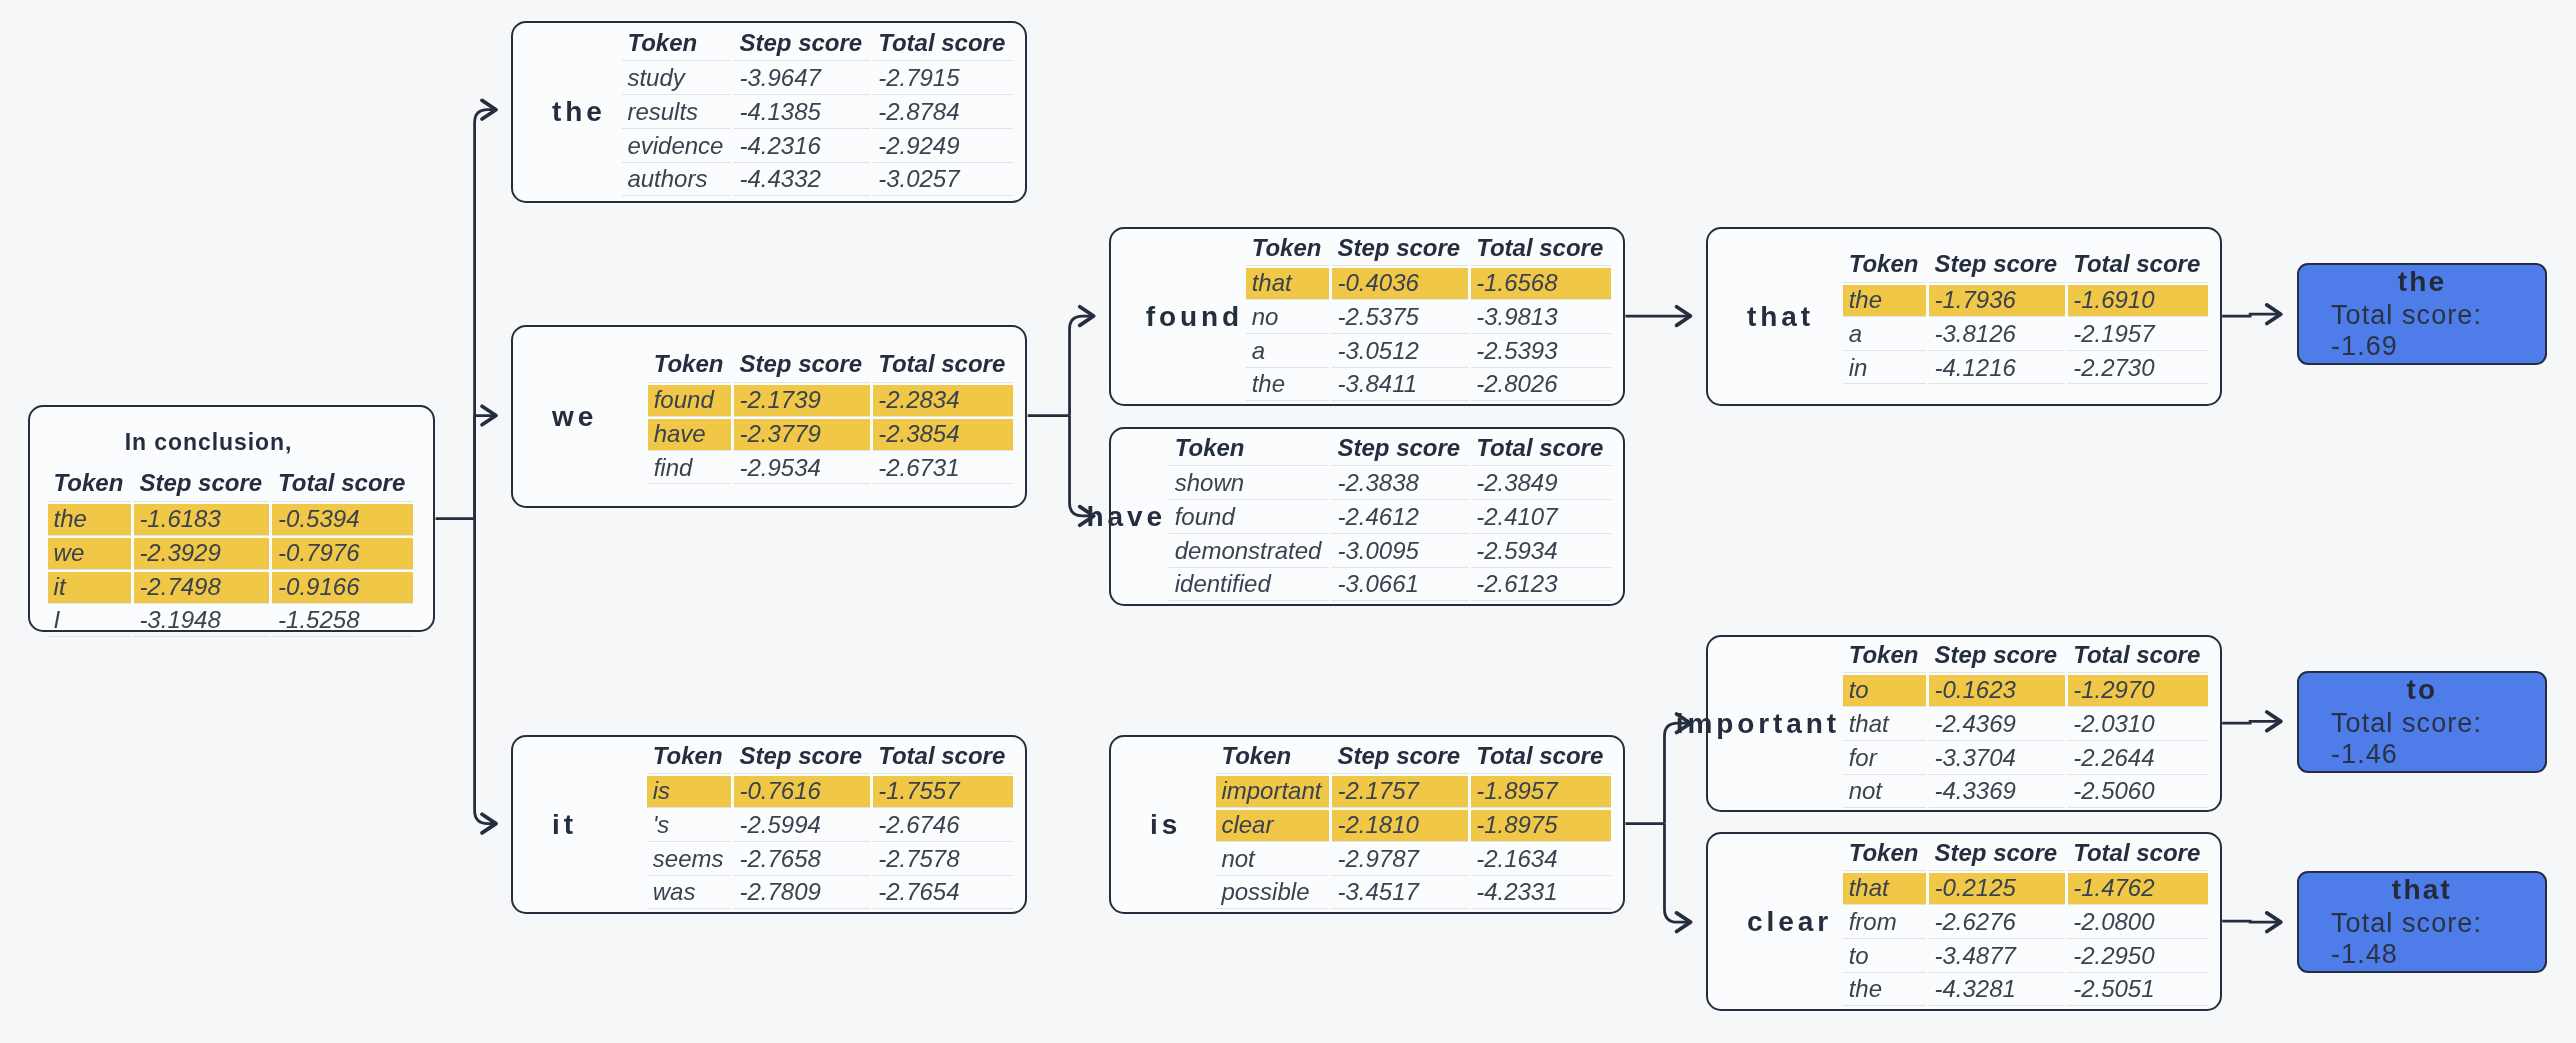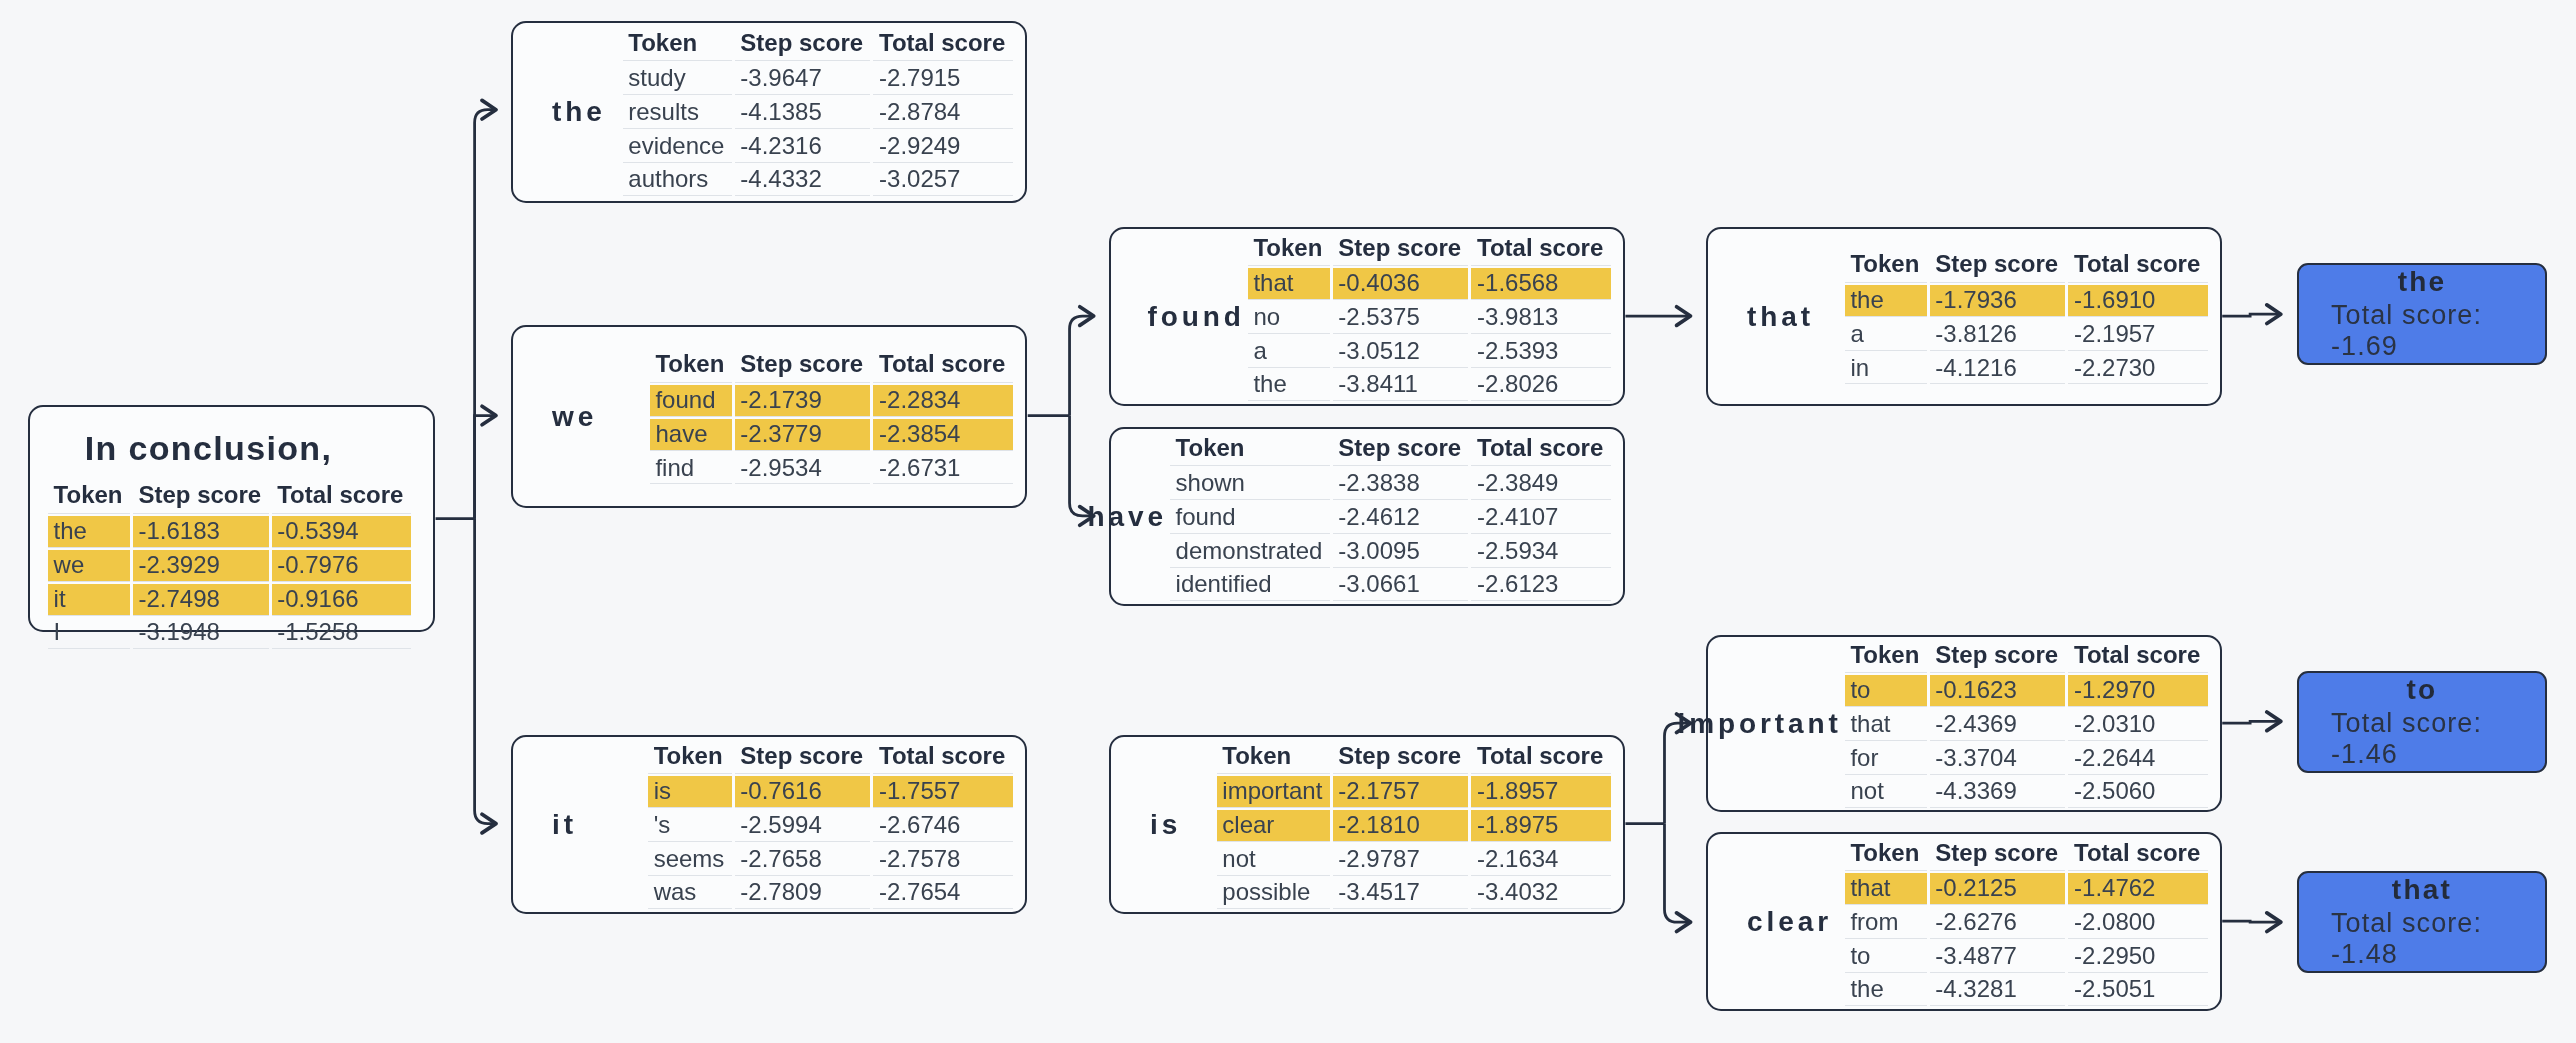--- a/index.html
+++ b/index.html
@@ -16,38 +16,38 @@
     background:#fbfcfd; border:2.8px solid #252e3f; border-radius:15px;
     display:flex; align-items:center; justify-content:flex-end;
   }
   .node-label {
     flex:1 1 auto; padding-left:39px;
     font-size:28px; font-weight:bold; letter-spacing:0.14em; color:#252e3f;
     white-space:nowrap;
   }
   table.tok-table {
     border-collapse:separate; border-spacing:3.7px 2.8px;
-    margin-right:9.3px; flex:0 0 auto;
+    margin-right:9.3px; flex:0 0 auto;font-style:italic;
   }
   table.tok-table th {
     font-size:24px; font-weight:bold; color:#252e3f; text-align:left;
     padding:1.9px 7.4px 3.7px 5.6px; border-bottom:1.9px solid #dfe3e8; white-space:nowrap;
   }
   table.tok-table td {
     font-size:24px; color:#39424f; text-align:left;
     padding:0.9px 7.4px 1.9px 5.6px; border-bottom:1.9px solid #dfe3e8; white-space:nowrap;
   }
   td.step-cell, td.total-cell, th.step-head { min-width:104px; }
   th.total-head { min-width:108px;margin-top:8px; }
   td.hl { background:#f0c746; }
 
   .node-root { display:block; padding:18.6px 16.7px 0 15px; }
   .root-title {
     text-align:center; width:327px; margin:3.7px 0 9.3px 0;
-    font-size:34px; font-weight:bold; letter-spacing:0.04em; color:#252e3f;
+    font-size:23px; font-weight:bold; letter-spacing:0.04em; color:#252e3f;
     white-space:nowrap;
   }
   .node-root table.tok-table { margin:0; }
 
   .final-node {
     position:absolute; box-sizing:border-box;
     background:#4e7ce8; border:2.8px solid #252e3f; border-radius:11px;
     display:flex; flex-direction:column; align-items:center; justify-content:center;
     gap:1.9px;
   }
@@ -316,21 +316,21 @@
           <td class="hl total-cell">-1.8975</td>
         </tr>
         <tr>
           <td>not</td>
           <td class="step-cell">-2.9787</td>
           <td class="total-cell">-2.1634</td>
         </tr>
         <tr>
           <td>possible</td>
           <td class="step-cell">-3.4517</td>
-          <td class="total-cell">-3.4032</td>
+          <td class="total-cell">-4.2331</td>
         </tr>
       </tbody>
     </table>
   </div>
 
   <div class="node" style="left:1706px; top:227px; width:516px; height:179px;">
     <div class="node-label">that</div>
     <table class="tok-table">
       <thead>
           <tr>

